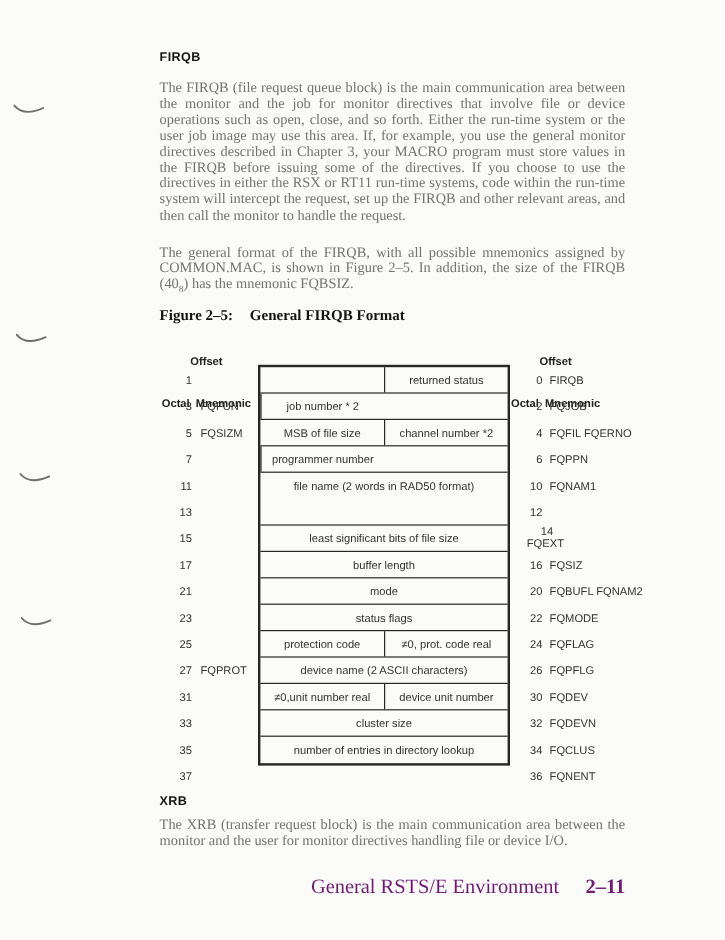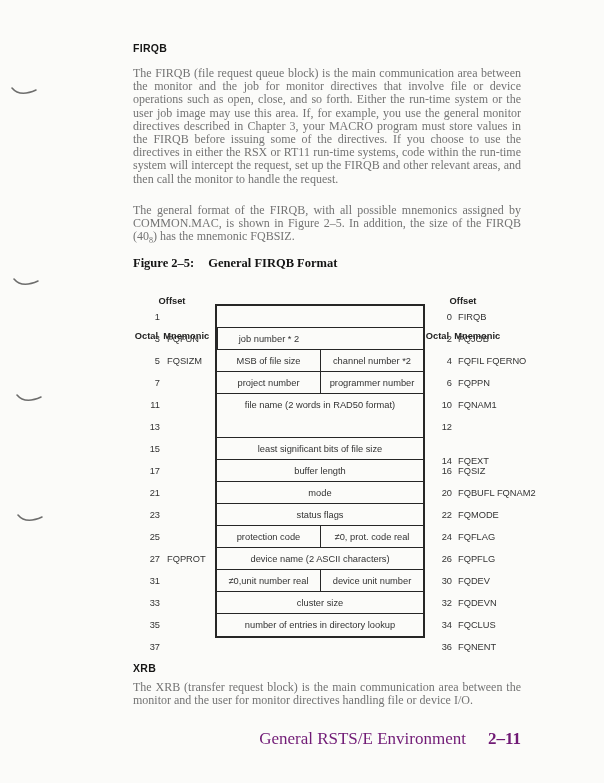--- a/index.html
+++ b/index.html
@@ -103,30 +103,30 @@
   <div>Octal  Mnemonic</div>
 </div>
 <div class="abs fig-header" style="left:425px; top:273px; width:76px;">
   <div>Offset</div>
   <div>Octal  Mnemonic</div>
 </div>
 
 <div class="abs figure-box">
     <div class="frow bordered" style="height: 22px;">
       <div class="fcell half"></div>
+      <div class="fcell half second">returned status</div>
     </div>
     <div class="frow bordered" style="height: 22px;">
       <div class="fcell half second">job number * 2</div>
     </div>
     <div class="frow bordered" style="height: 22px;">
       <div class="fcell half">MSB of file size</div>
       <div class="fcell half second">channel number *2</div>
     </div>
     <div class="frow bordered" style="height: 22px;">
-      <div class="fcell half">project number</div>
       <div class="fcell half second">programmer number</div>
     </div>
     <div class="frow bordered" style="height: 44px;">
       <div class="fcell full tall">file name (2 words in RAD50 format)</div>
     </div>
     <div class="frow bordered" style="height: 22px;">
       <div class="fcell full">least significant bits of file size</div>
     </div>
     <div class="frow bordered" style="height: 22px;">
       <div class="fcell full">buffer length</div>
@@ -239,21 +239,21 @@
       <span class="mnemonic">FQPPN</span>
     </div>
     <div class="labelrow" style="top: 88px;">
       <span class="octal">10</span>
       <span class="mnemonic">FQNAM1</span>
     </div>
     <div class="labelrow" style="top: 110px;">
       <span class="octal">12</span>
       <span class="mnemonic"></span>
     </div>
-    <div class="labelrow" style="top: 144px;">
+    <div class="labelrow" style="top: 132px; flex-direction: column;">
       <span class="octal">14</span>
       <span class="mnemonic">FQEXT</span>
     </div>
     <div class="labelrow" style="top: 154px;">
       <span class="octal">16</span>
       <span class="mnemonic">FQSIZ</span>
     </div>
     <div class="labelrow" style="top: 176px;">
       <span class="octal">20</span>
       <span class="mnemonic">FQBUFL FQNAM2</span>

